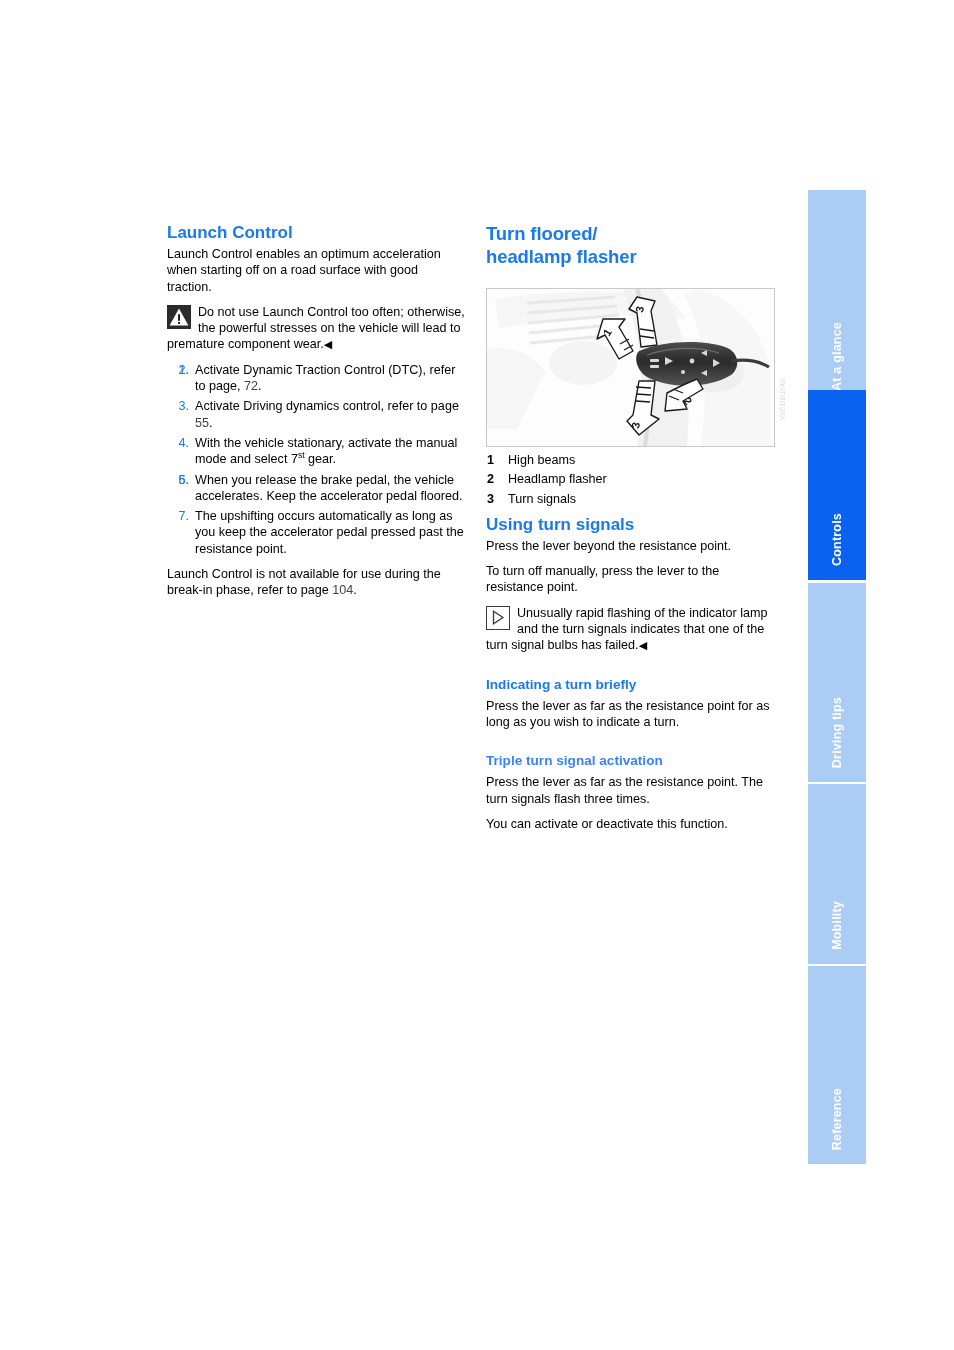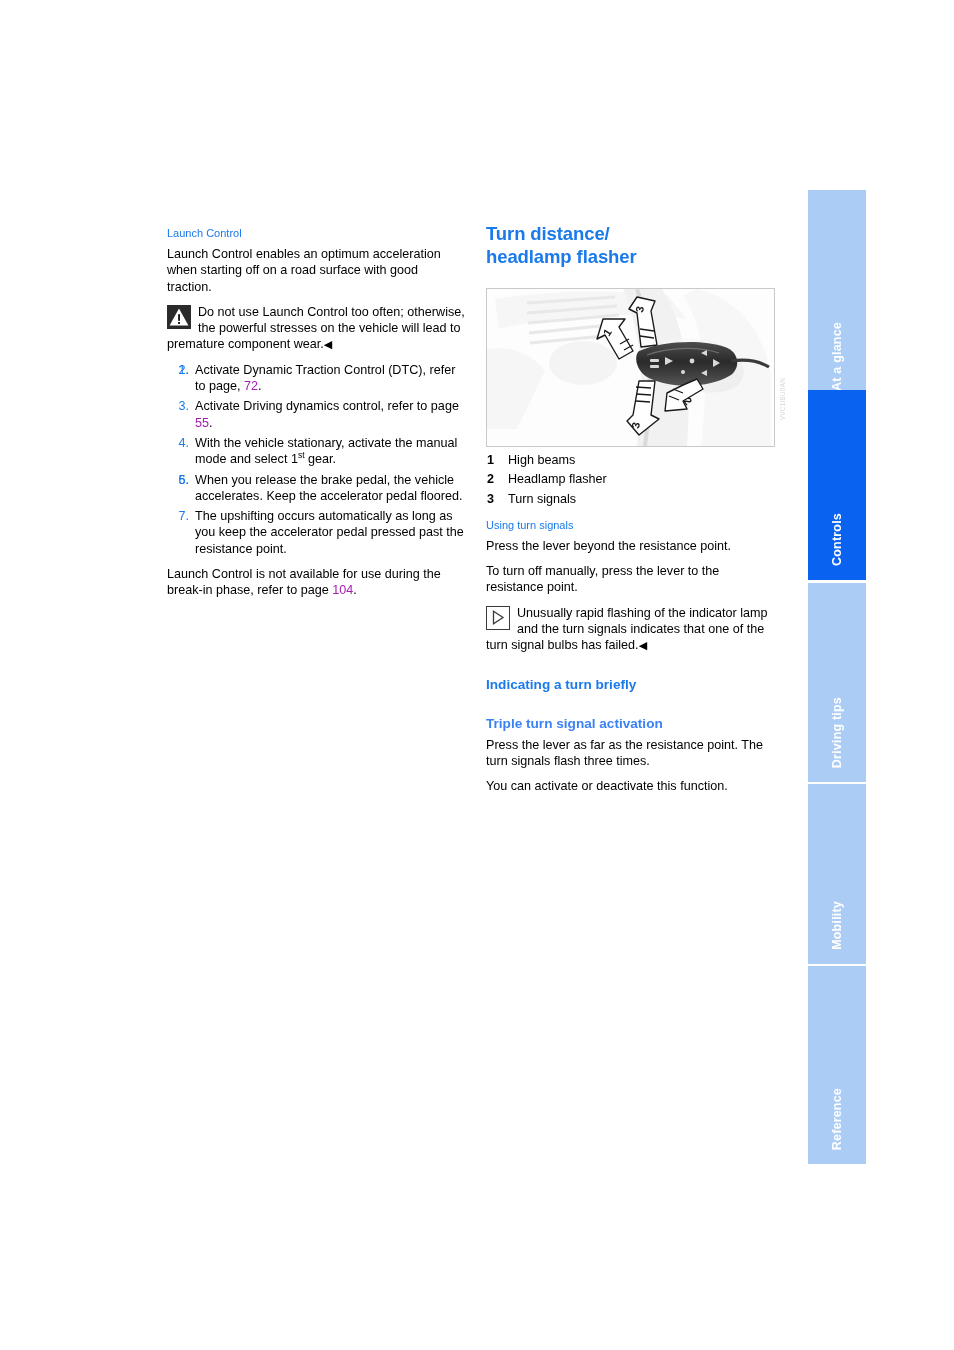--- a/index.html
+++ b/index.html
@@ -74,32 +74,32 @@
   }
   h2.sub {
     font-size: 13.6px;
     line-height: 17px;
     font-weight: bold;
     color: #1a7aec;
     margin: 22px 0 5px 0;
   }
   h2.sub.pale { color: #3b82f6; }
   h3.smallhead {
-    font-size: 11px;
+    font-size: 17px;
     line-height: 16px;
-    font-weight: normal;
+    font-weight: bold;
     color: #1a7aec;
     margin: 0 0 5px 0;
   }
 
   p.body {
     margin: 0 0 9px 0;
   }
 
-  .link { color: #a21caf; }
+  .link { color: #404040; }
 
   
   ol.steps {
     list-style: none;
     margin: 0 0 9px 0;
     padding: 0;
   }
   ol.steps li {
     position: relative;
     padding-left: 28px;
@@ -227,21 +227,21 @@
       <li>
         <span class="num">2.</span>
         <span>Activate Dynamic Traction Control (DTC), refer to page, </span><span class="link">72</span><span>.</span>
       </li>
       <li>
         <span class="num">3.</span>
         <span>Activate Driving dynamics control, refer to page </span><span class="link">55</span><span>.</span>
       </li>
       <li>
         <span class="num">4.</span>
-        <span>With the vehicle stationary, activate the manual mode and select 1</span><sup>st</sup><span> gear.</span>
+        <span>With the vehicle stationary, activate the manual mode and select 7</span><sup>st</sup><span> gear.</span>
       </li>
       <li>
         <span class="num">5.</span>
       </li>
       <li>
         <span class="num">6.</span>
         <span>When you release the brake pedal, the vehicle accelerates. Keep the accelerator pedal floored.</span>
       </li>
       <li>
         <span class="num">7.</span>
@@ -250,21 +250,21 @@
     </ol>
 
 
     <p class="body"><span>Launch Control is not available for use during the break-in phase, refer to page </span><span class="link">104</span><span>.</span></p>
 
 
   </div>
 
   <div class="col" id="col-right">
 
-    <h1 class="section"><span>Turn distance/</span><br><span>headlamp flasher</span></h1>
+    <h1 class="section"><span>Turn floored/</span><br><span>headlamp flasher</span></h1>
 
     <div style="height:175px"></div>
 
     <ul class="legend">
       <li>
         <span class="lnum">1</span>
         <span>High beams</span>
       </li>
       <li>
         <span class="lnum">2</span>
@@ -285,20 +285,21 @@
         <div class="note-ico">
           <svg width="21" height="21" viewBox="0 0 21 21" aria-hidden="true">
             <polygon points="6.5,4.2 16.0,10.5 6.5,16.8" fill="none" stroke="#3a3a3a" stroke-width="1.3"></polygon>
           </svg>
         </div>
       </div>
       <div class="ctext"><span>Unusually rapid flashing of the indicator lamp and the turn signals indicates that one of the turn signal bulbs has failed.</span><span class="endmark">◀</span></div>
     </div>
 
     <h2 class="sub">Indicating a turn briefly</h2>
+    <p class="body">Press the lever as far as the resistance point for as long as you wish to indicate a turn.</p>
 
     <h2 class="sub pale">Triple turn signal activation</h2>
     <p class="body">Press the lever as far as the resistance point. The turn signals flash three times.</p>
     <p class="body">You can activate or deactivate this function.</p>
 
   </div>
 
   <div id="figure">
     <svg width="287" height="157" viewBox="0 0 287 157" aria-hidden="true">
       <defs>

